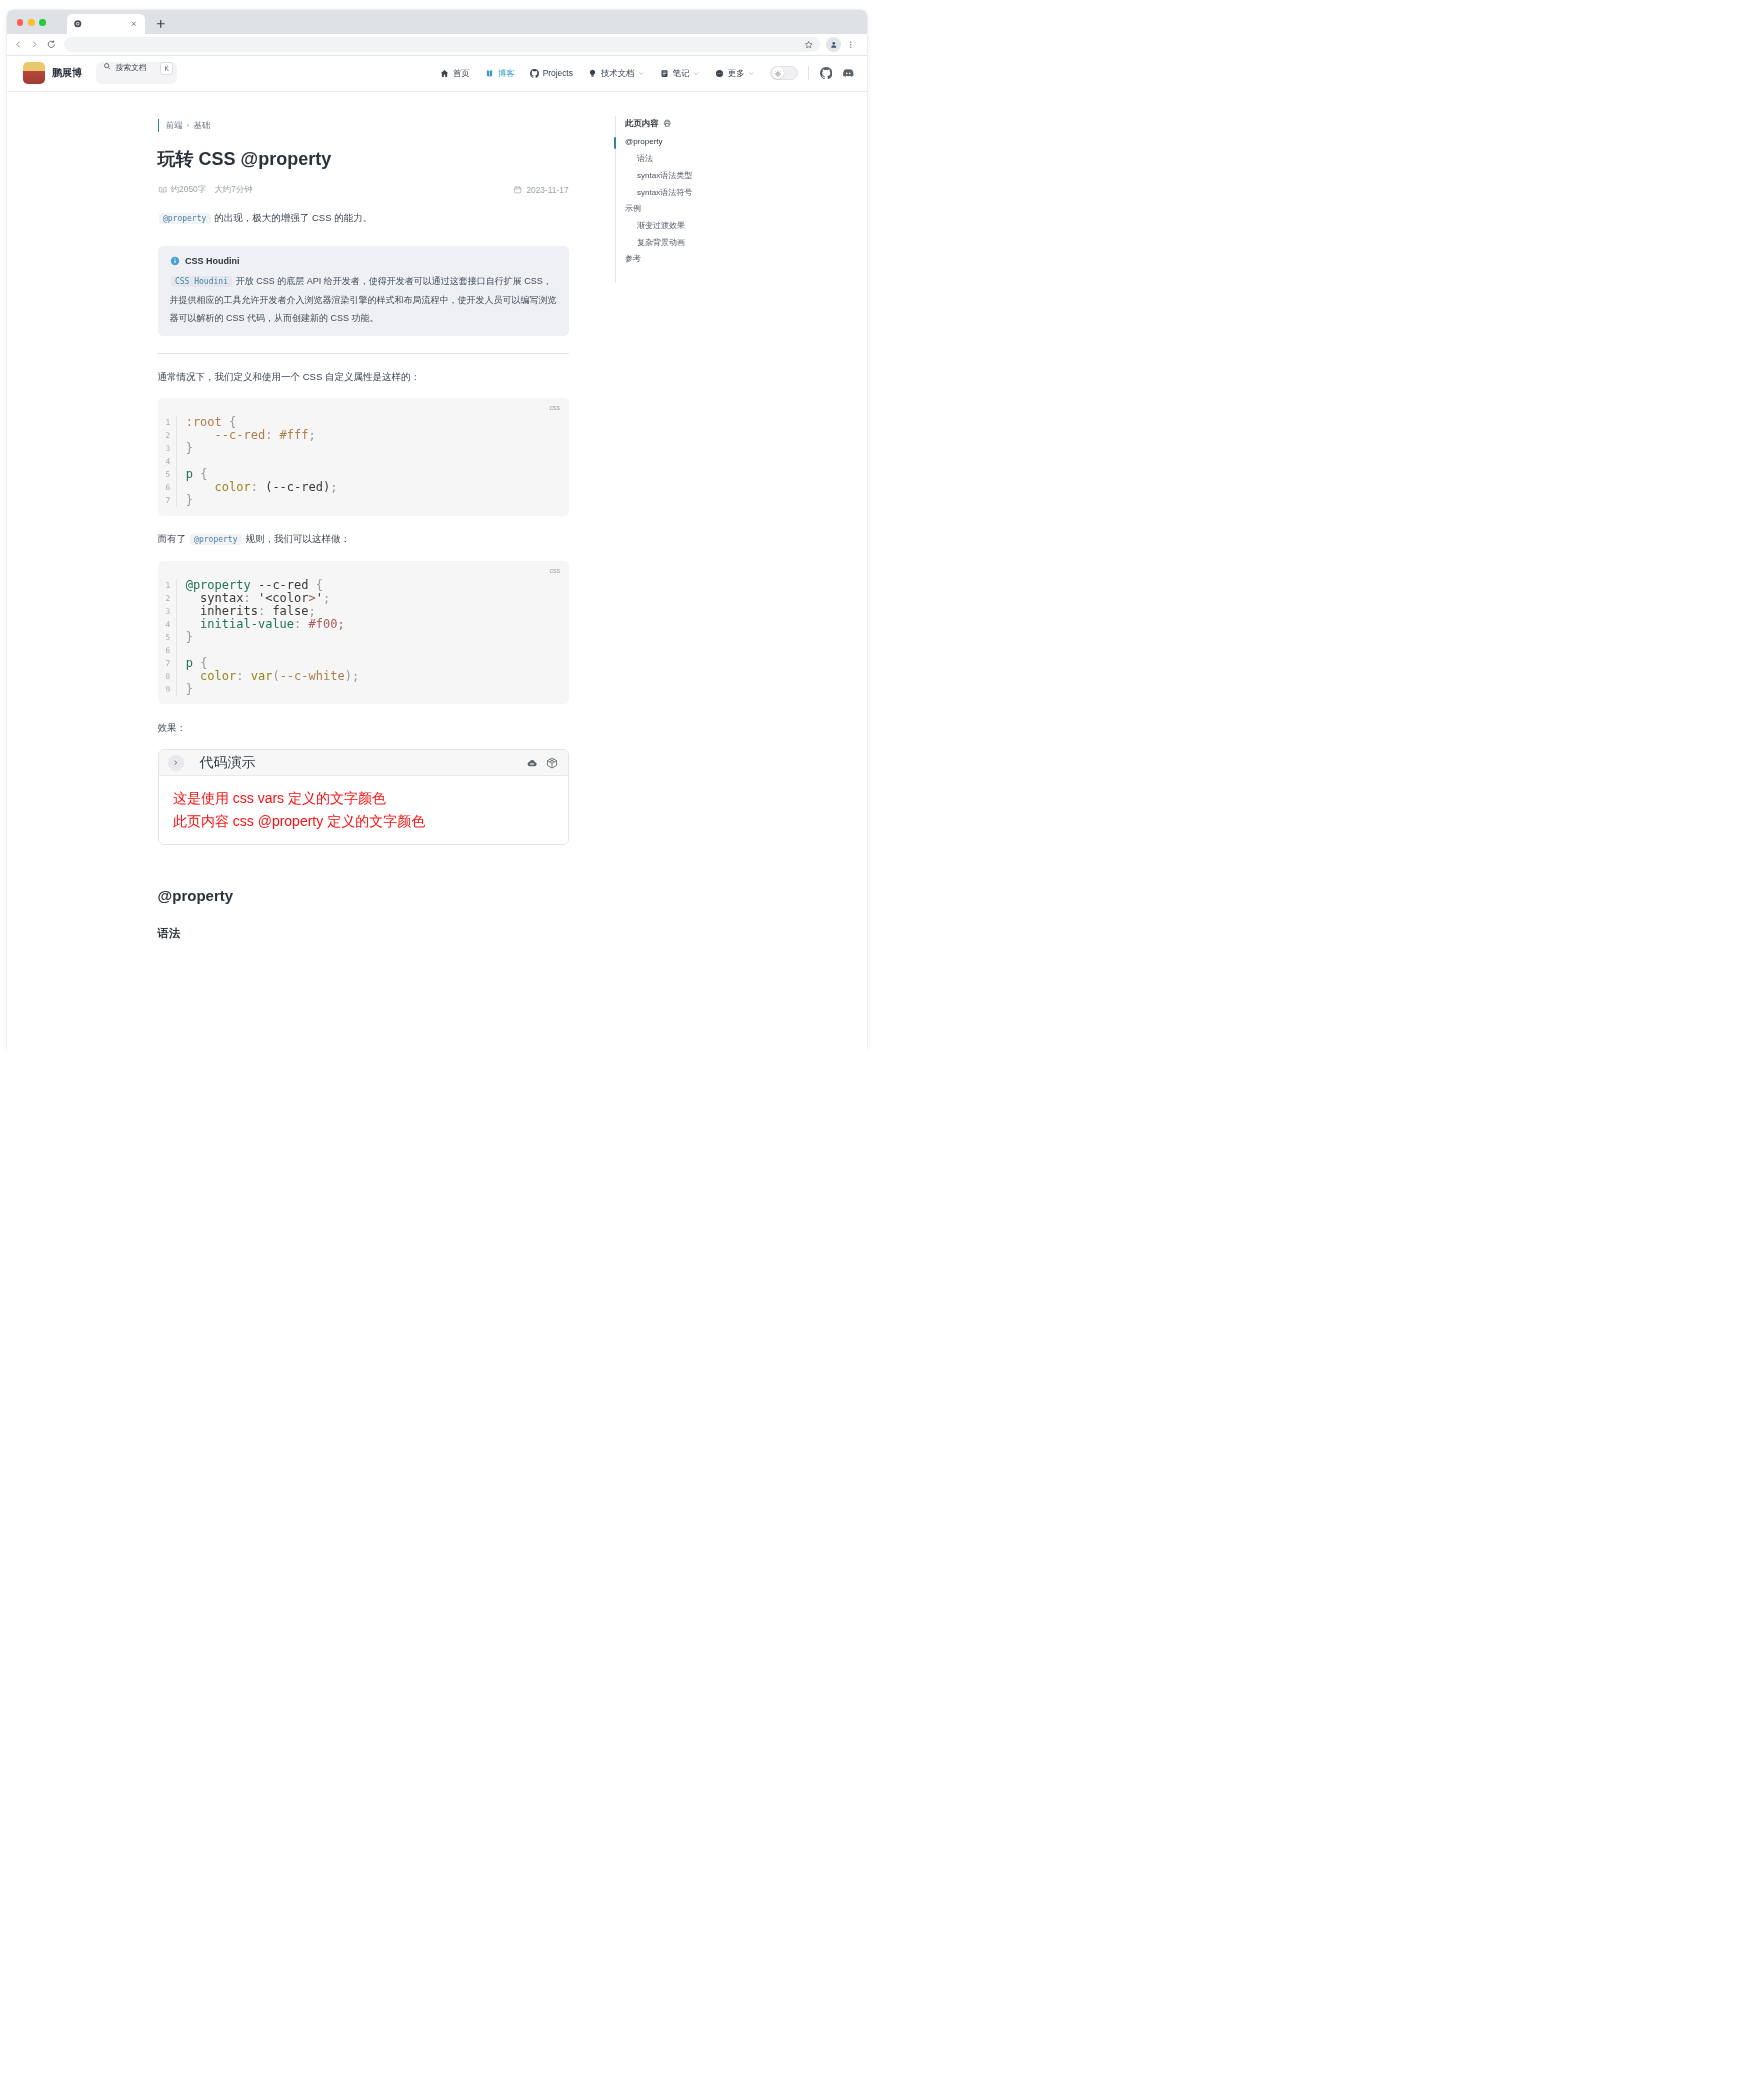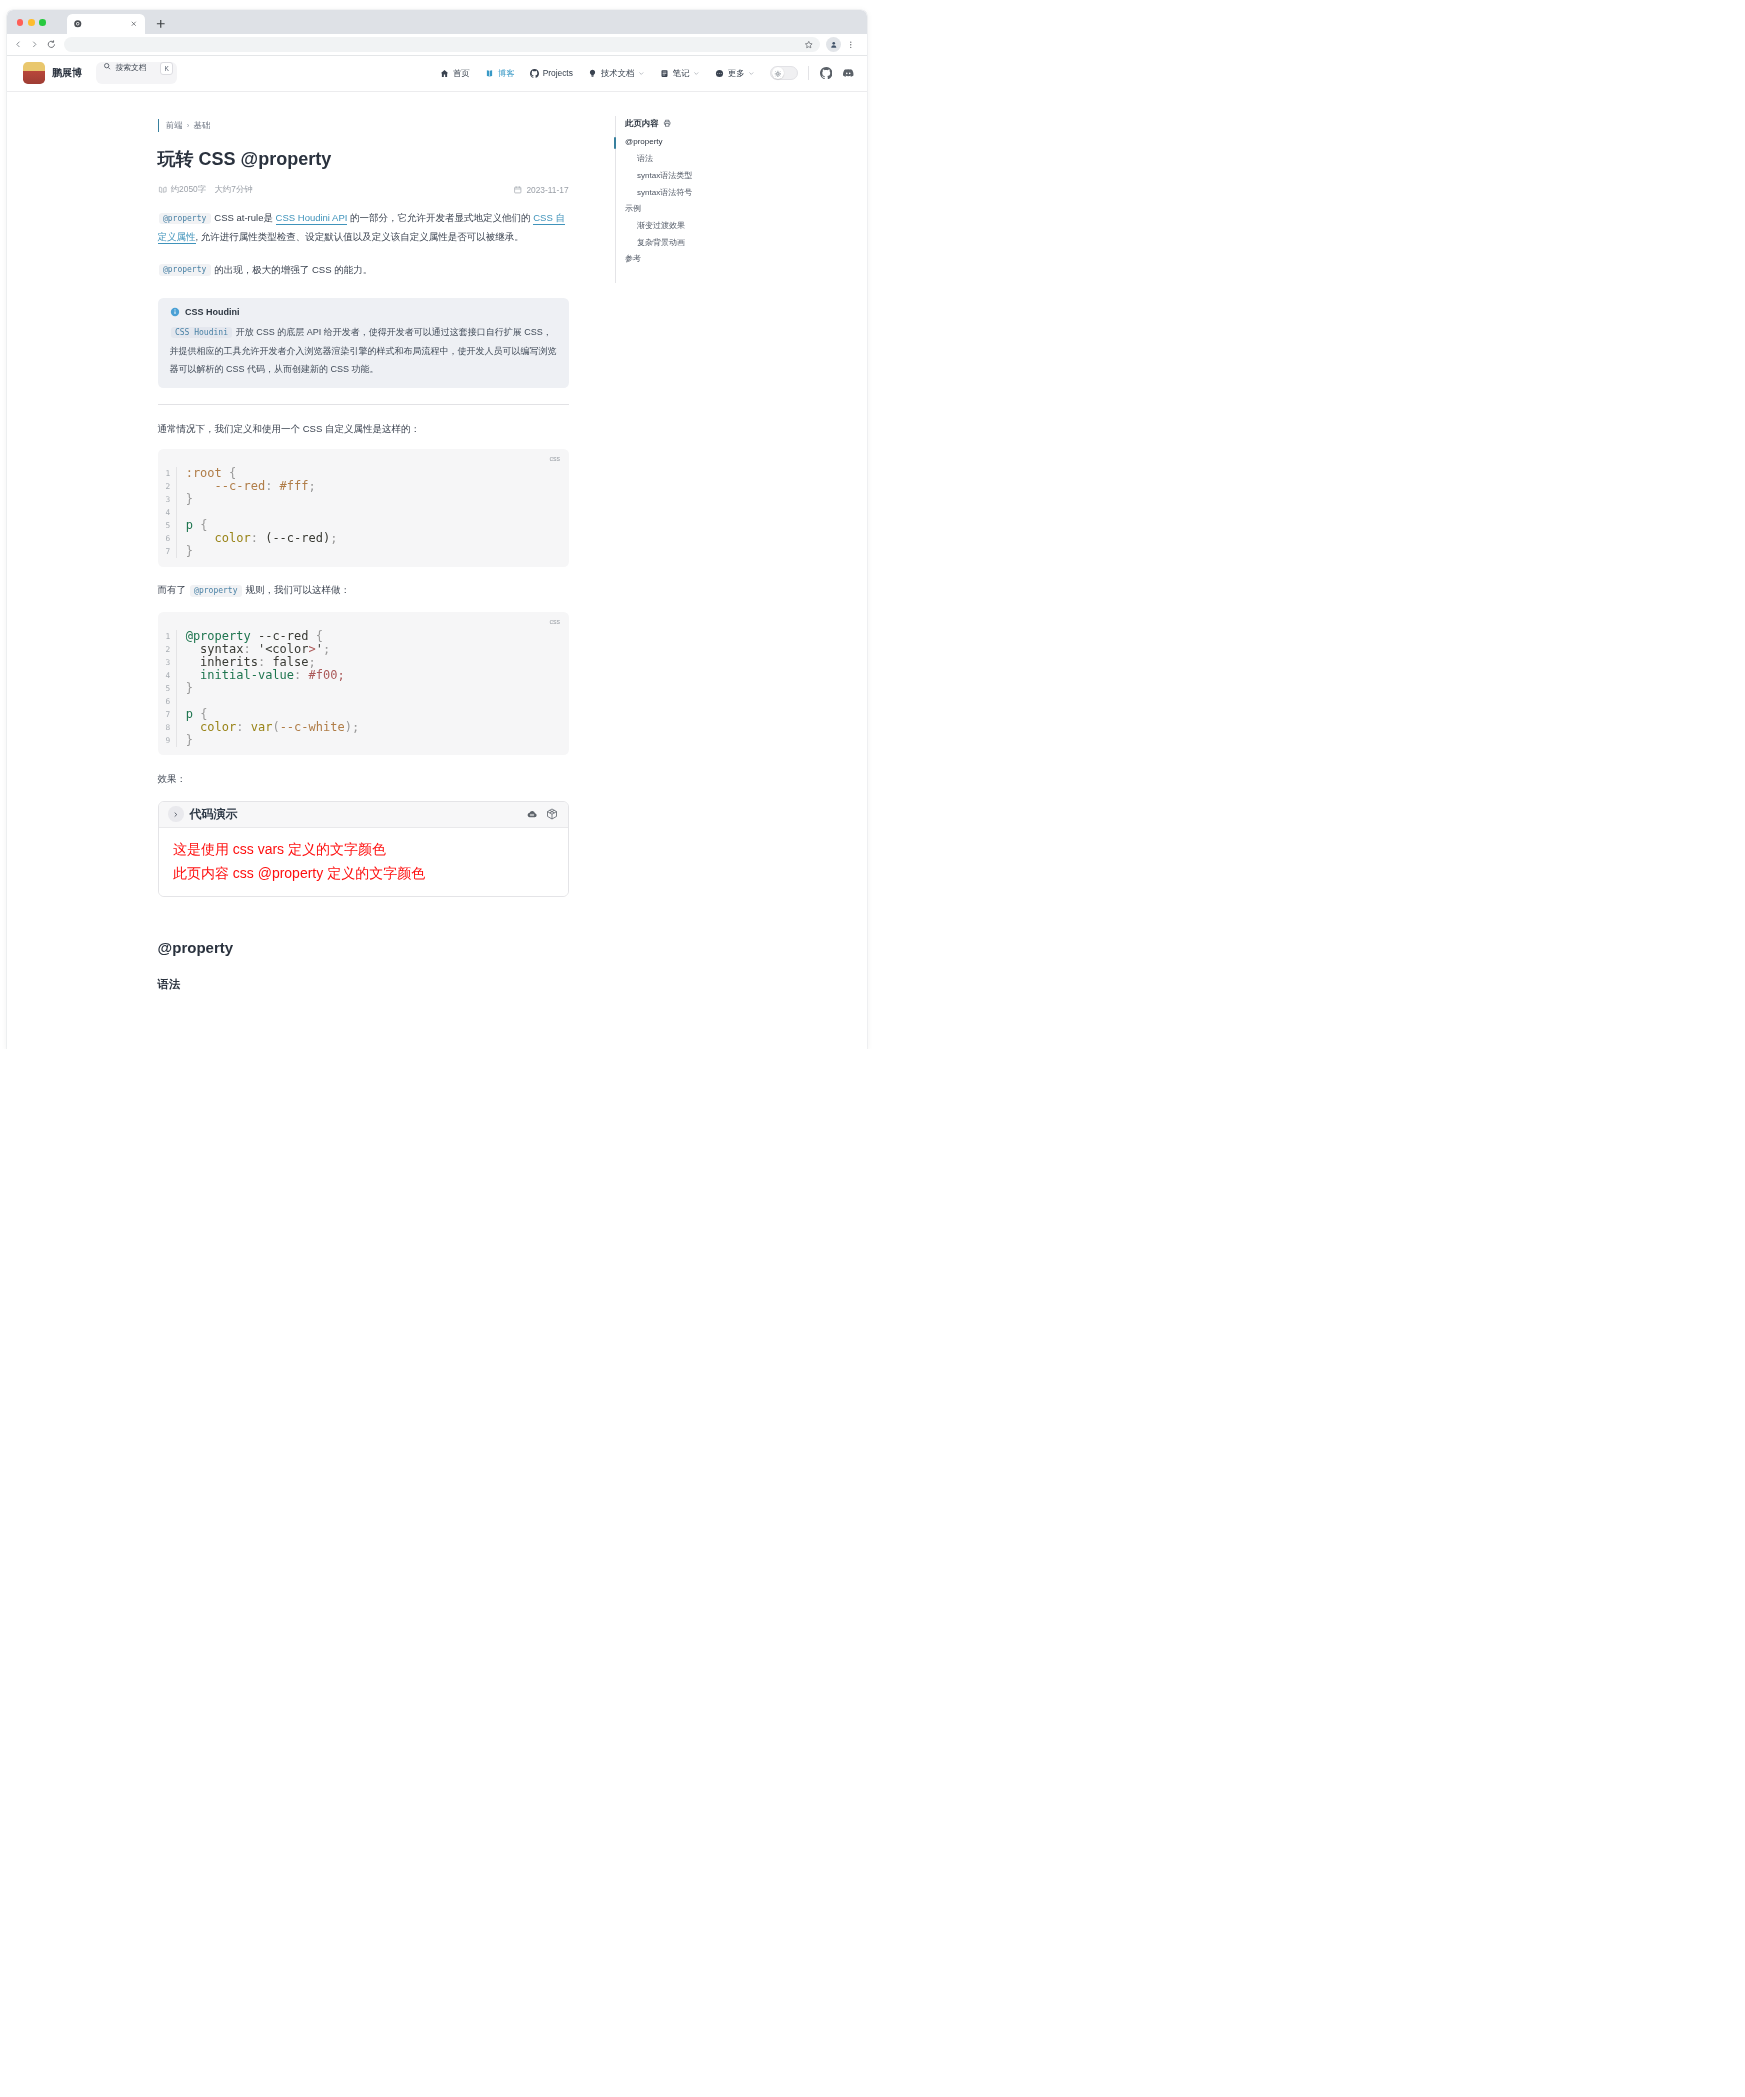--- a/index.html
+++ b/index.html
@@ -101,21 +101,21 @@
     white-space:pre; line-height:13px; color:#393a34; }
   .tk-or{color:#b07d48}.tk-gr{color:#1e754f}.tk-ol{color:#998418}
   .tk-rd{color:#ab5959}.tk-dk{color:#393a34}.tk-pu{color:#999999}
 
   .demobox { margin-top:13px; border:0.6px solid #e4e4e7; border-radius:6px; overflow:hidden; }
   .demo-head { height:26px; background:#f7f7f8; border-bottom:0.6px solid #e9e9eb; display:flex;
     align-items:center; padding:0 9.5px; }
   .chev-circle { width:15.5px; height:15.5px; border-radius:50%; background:#e9e9ed; color:#3d4450;
     display:flex; align-items:center; justify-content:center; }
   .chev-circle svg { width:7.2px; height:7.2px; }
-  .demo-title { margin-left:6px; font-size:12px; font-weight:700; color:#2f3a47; }
+  .demo-title { margin-left:16px; font-size:14px; font-weight:400; color:#2f3a47; }
   .demo-actions { margin-left:auto; display:flex; align-items:center; gap:8.4px; color:#5b6168; }
   .demo-actions .dic { width:12px; height:12px; }
   .demo-body { background:#fff; padding:14.3px 14.3px 15.5px 14.3px; }
   .demo-line { font-size:14px; line-height:14.3px; color:#fe1010; }
   .demo-line + .demo-line { margin-top:9.5px; }
 
   h2.sec { margin-top:42px; font-size:15px; font-weight:bold; color:#2a323e; }
   h3.subsec { margin-top:21.5px; font-size:11.3px; font-weight:bold; color:#2a323e; }
 
   
@@ -338,21 +338,20 @@
             <span class="mic">
               <svg viewBox="0 0 24 24" fill="none" stroke="currentColor" stroke-width="1.8">
                     <rect x="4" y="5.5" width="16" height="14.5" rx="2"></rect>
                     <path d="M8 3.5v4M16 3.5v4M4 10h16"></path>
                   </svg>
             </span>
             <span>2023-11-17</span>
           </span>
         </div>
 
-        <p class="body-p"><span class="ic-code">@property</span><span> CSS at-rule是 </span><a class="lnk">CSS Houdini API</a><span> 的一部分，它允许开发者显式地定义他们的 </span><a class="lnk">CSS 自定义属性</a><span>, 允许进行属性类型检查、设定默认值以及定义该自定义属性是否可以被继承。</span></p>
         <p class="body-p"><span class="ic-code">@property</span><span> 的出现，极大的增强了 CSS 的能力。</span></p>
 
         <div class="infobox">
           <div class="infobox-head">
             <span class="info-ic">
               <svg viewBox="0 0 24 24">
                     <circle cx="12" cy="12" r="10" fill="#4aa0d5"></circle>
                     <rect x="10.8" y="10" width="2.4" height="7" rx="1.2" fill="#fff"></rect>
                     <circle cx="12" cy="7" r="1.4" fill="#fff"></circle>
                   </svg>

